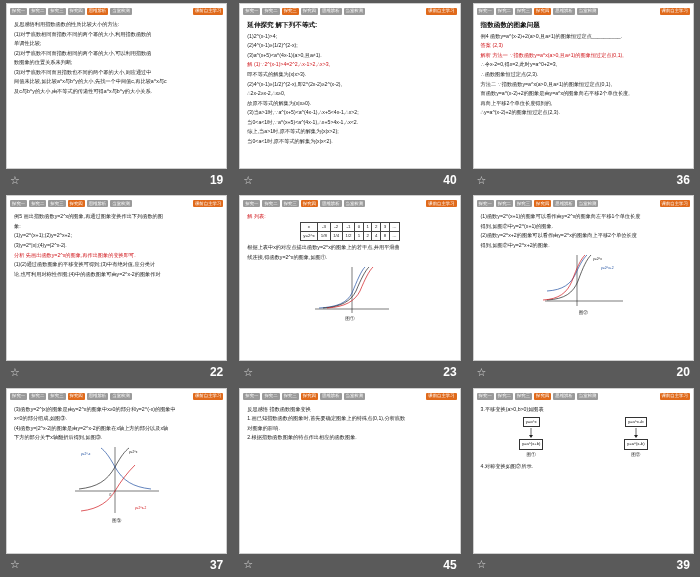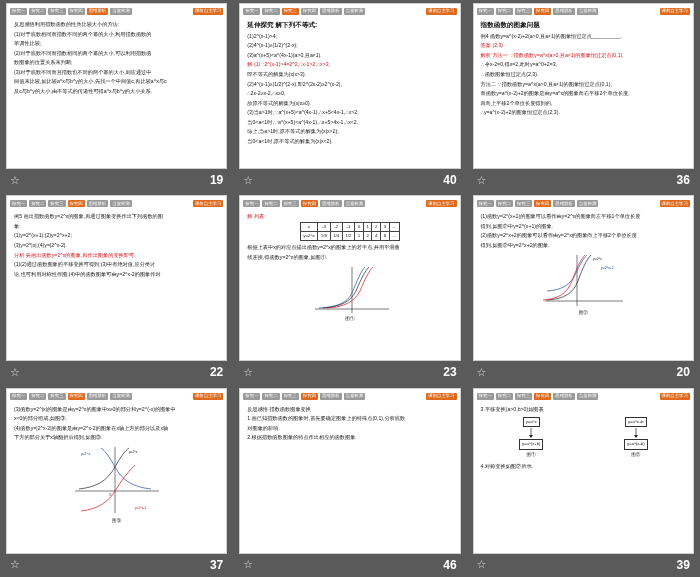--- a/index.html
+++ b/index.html
@@ -290,21 +290,21 @@
       </div>
       <div class="body">
         <p>反思感悟 指数函数图象变换</p>
         <p>1.画已知指数函数的图象时,首先要确定图象上的特殊点(0,1),分析底数</p>
         <p>对图象的影响.</p>
         <p>2.根据指数函数图象的特点作出相应的函数图象.</p>
       </div>
     </div>
     <div class="footer">
       <span class="star">☆</span>
-      <span class="pnum">46</span>
+      <span class="pnum">45</span>
     </div>
   </div>
 
   <div class="cell">
     <div class="slide">
       <div class="tabbar">
         <span class="tab">探究一</span>
         <span class="tab">探究二</span>
         <span class="tab">探究三</span>
         <span class="tab active">探究四</span>

